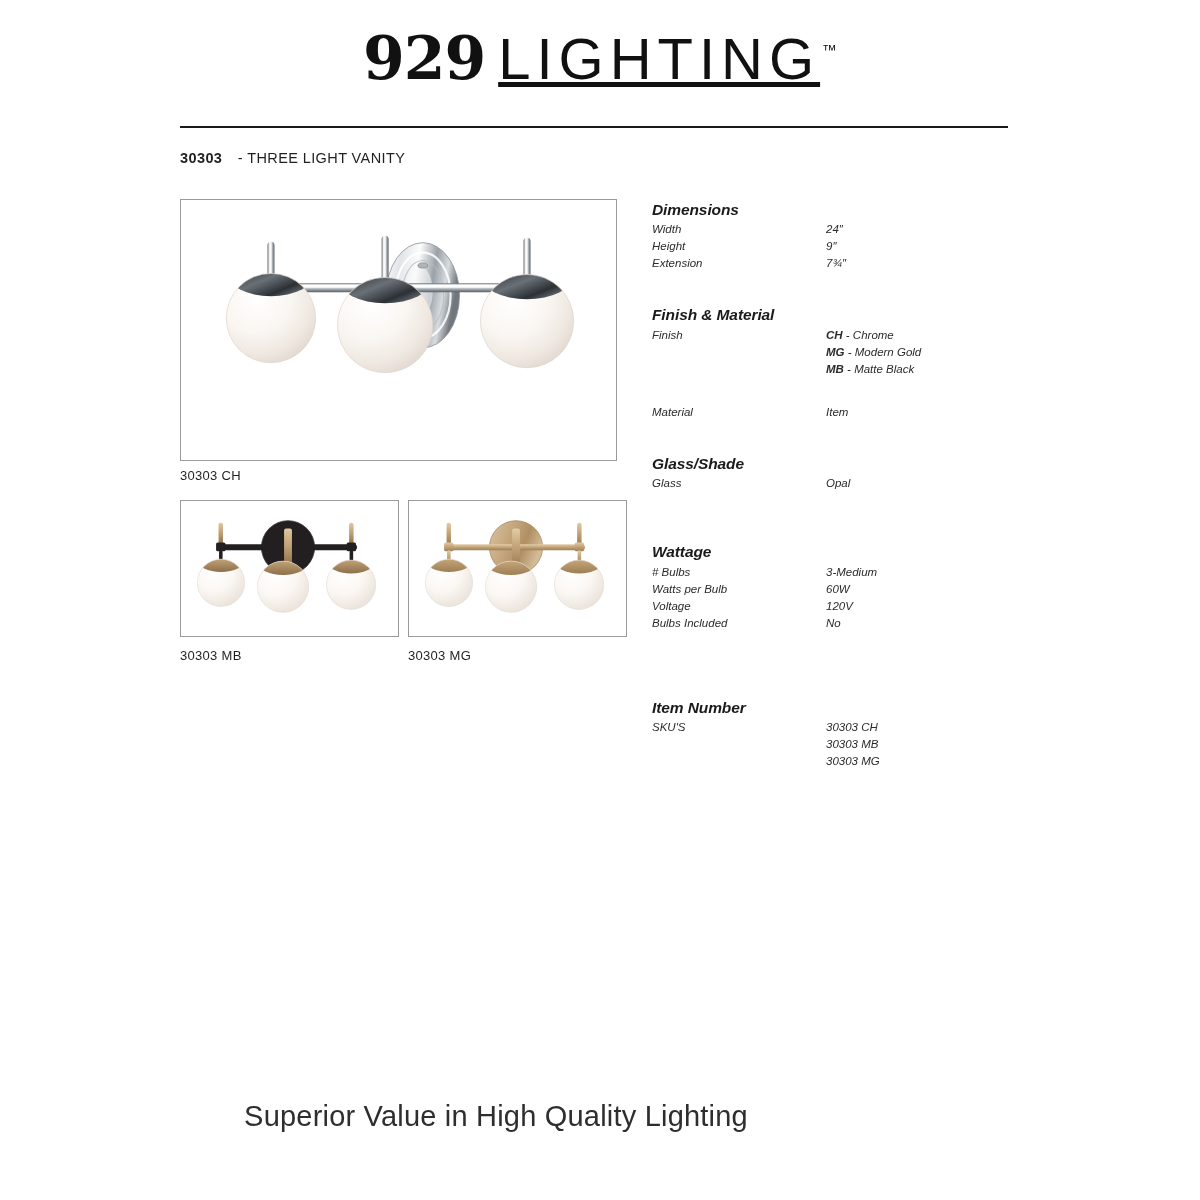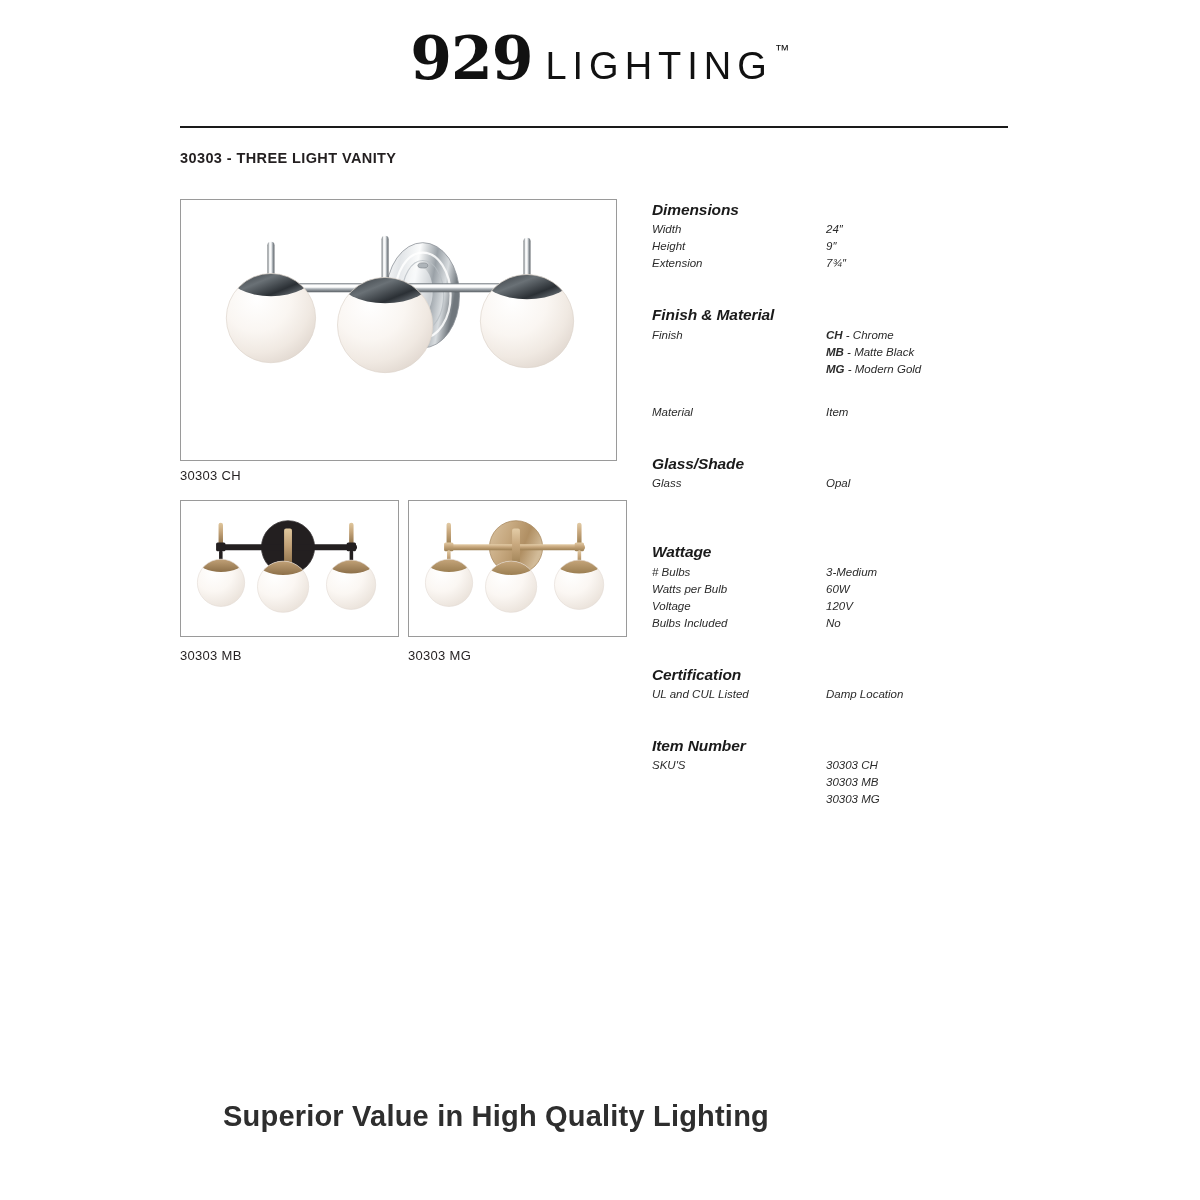--- a/index.html
+++ b/index.html
@@ -32,25 +32,26 @@
     font-family: "DejaVu Serif", serif;
     font-weight: bold;
     font-size: 60px;
     letter-spacing: -1px;
     color: #111111;
     vertical-align: baseline;
   }
   .logo-word {
     font-family: "Liberation Sans", sans-serif;
     font-weight: 300;
-    font-size: 38px;
+    font-size: 58px;
     letter-spacing: 6px;
     color: #111111;
     margin-left: 13px;
     vertical-align: baseline;
+    text-decoration: underline;
   }
   .logo-tm {
     font-family: "Liberation Sans", sans-serif;
     font-size: 15px;
     vertical-align: super;
     color: #111111;
     margin-left: 2px;
     position: relative;
     top: -18px;
   }
@@ -65,21 +66,21 @@
   
   .product-title {
     position: absolute;
     left: 180px; top: 150px;
     font-size: 14.5px;
     letter-spacing: 0.4px;
     color: #231f20;
     white-space: nowrap;
   }
   .product-title .sku { font-weight: bold; }
-  .product-title .name { font-weight: bold; }
+  .product-title .name { font-weight: normal; margin-left: 11px; }
 
   
   .frame {
     position: absolute;
     border: 1px solid #9a9a9a;
     background: #ffffff;
     box-sizing: border-box;
     overflow: hidden;
   }
   .frame-main { left: 180px; top: 199px; width: 437px; height: 262px; }
@@ -134,21 +135,21 @@
   .gap-md { height: 26px; }
   .gap-lg { height: 33px; }
 
   
   .footer {
     position: absolute;
     left: 0; top: 1100px;
     width: 992px;
     text-align: center;
     font-size: 29px;
-    font-weight: 700;
+    font-weight: 400;
     color: #2e2e2e;
     letter-spacing: 0.2px;
   }
 </style>
 </head>
 <body>
 
 <div class="logo-block">
   <div class="logo-line">
     <span class="logo-num">929</span><span class="logo-word">LIGHTING</span><span class="logo-tm">™</span>
@@ -409,24 +410,24 @@
   </div>
 
   <div class="gap-lg"></div>
 
   <div class="spec-section">
     <div class="spec-head">Finish &amp; Material</div>
     <div class="spec-row">
       <span class="spec-label">Finish</span><span class="spec-value"><b>CH</b><span> - </span><span>Chrome</span></span>
     </div>
     <div class="spec-row">
+      <span class="spec-label"></span><span class="spec-value"><b>MG</b><span> - </span><span>Modern Gold</span></span>
+    </div>
+    <div class="spec-row">
       <span class="spec-label"></span><span class="spec-value"><b>MB</b><span> - </span><span>Matte Black</span></span>
-    </div>
-    <div class="spec-row">
-      <span class="spec-label"></span><span class="spec-value"><b>MG</b><span> - </span><span>Modern Gold</span></span>
     </div>
     <div class="gap-md"></div>
     <div class="spec-row">
       <span class="spec-label">Material</span><span class="spec-value">Item</span>
     </div>
   </div>
 
   <div class="gap-lg"></div>
 
   <div class="spec-section">
@@ -449,26 +450,20 @@
     <div class="spec-row">
       <span class="spec-label">Voltage</span><span class="spec-value">120V</span>
     </div>
     <div class="spec-row">
       <span class="spec-label">Bulbs Included</span><span class="spec-value">No</span>
     </div>
   </div>
 
   <div class="gap-lg"></div>
 
-  <div class="spec-section">
-    <div class="spec-head">Certification</div>
-    <div class="spec-row">
-      <span class="spec-label">UL and CUL Listed</span><span class="spec-value">Damp Location</span>
-    </div>
-  </div>
 
   <div class="gap-lg"></div>
 
   <div class="spec-section">
     <div class="spec-head">Item Number</div>
     <div class="spec-row">
       <span class="spec-label">SKU'S</span><span class="spec-value">30303 CH</span>
     </div>
     <div class="spec-row">
       <span class="spec-label"></span><span class="spec-value">30303 MB</span>

